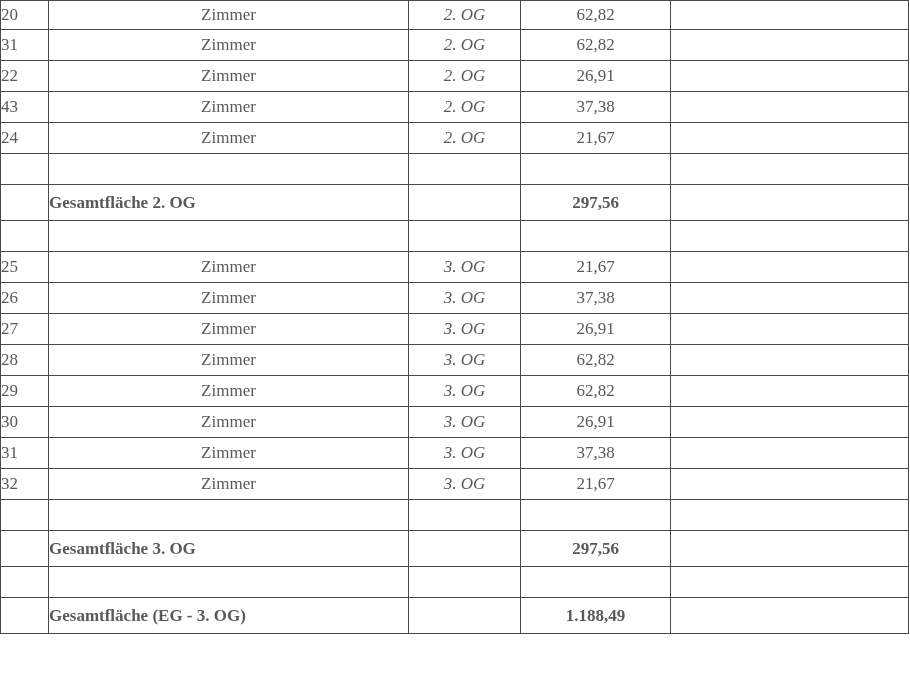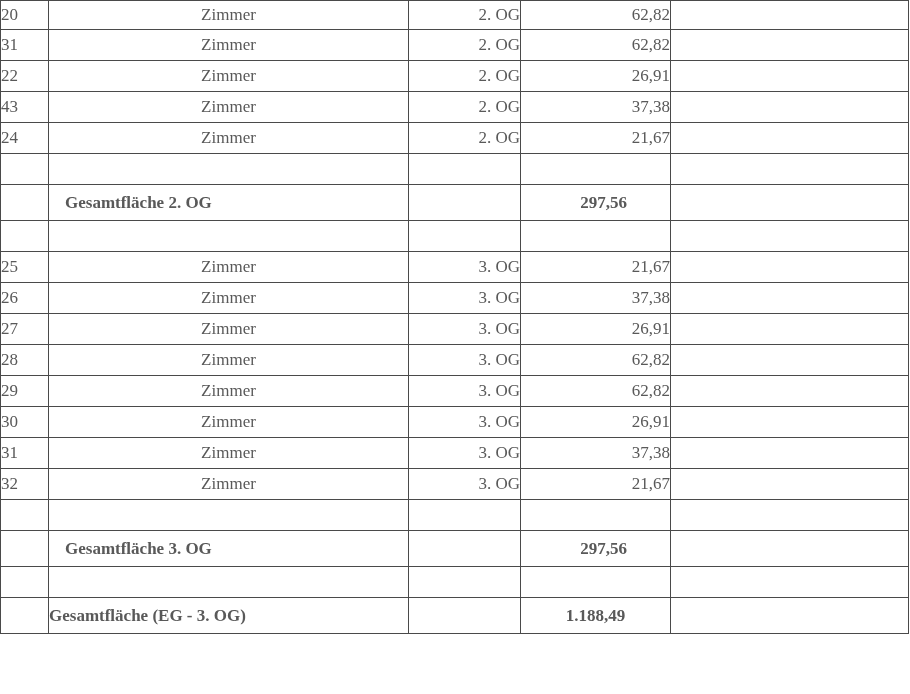--- a/index.html
+++ b/index.html
@@ -47,26 +47,27 @@
     text-align: left;
     padding-left: 6px;
     font-size: 17px;
   }
   td.name {
     text-align: center;
     font-size: 17px;
     margin-top: 16px;
   }
   td.floor {
-    text-align: right;
+    text-align: center;
     padding-left: 7px;
     font-size: 17px;
+    font-style: italic;
   }
   td.area {
-    text-align: right;
+    text-align: center;
     font-size: 17px;
     vertical-align: bottom;
     padding-bottom: 2px;
   }
   td.note { }
 
   tr.spacer td { height: 31px; }
 
   td.total-label {
     font-weight: bold;
@@ -76,21 +77,21 @@
     color: #595959;
   }
   td.total-value {
     font-weight: bold;
     text-align: center;
     font-size: 18px;
     vertical-align: middle;
     color: #595959;
     margin-top: 37px;
   }
-  tr.total-row td { height: 36px; padding-left: 16px; }
+  tr.total-row td { height: 36px; }
   tr.grand-row td { height: 36px; }
 </style>
 </head>
 <body>
 
 <div class="sheet">
   <table class="area-table">
     <colgroup>
       <col class="c-nr">
       <col class="c-name">

